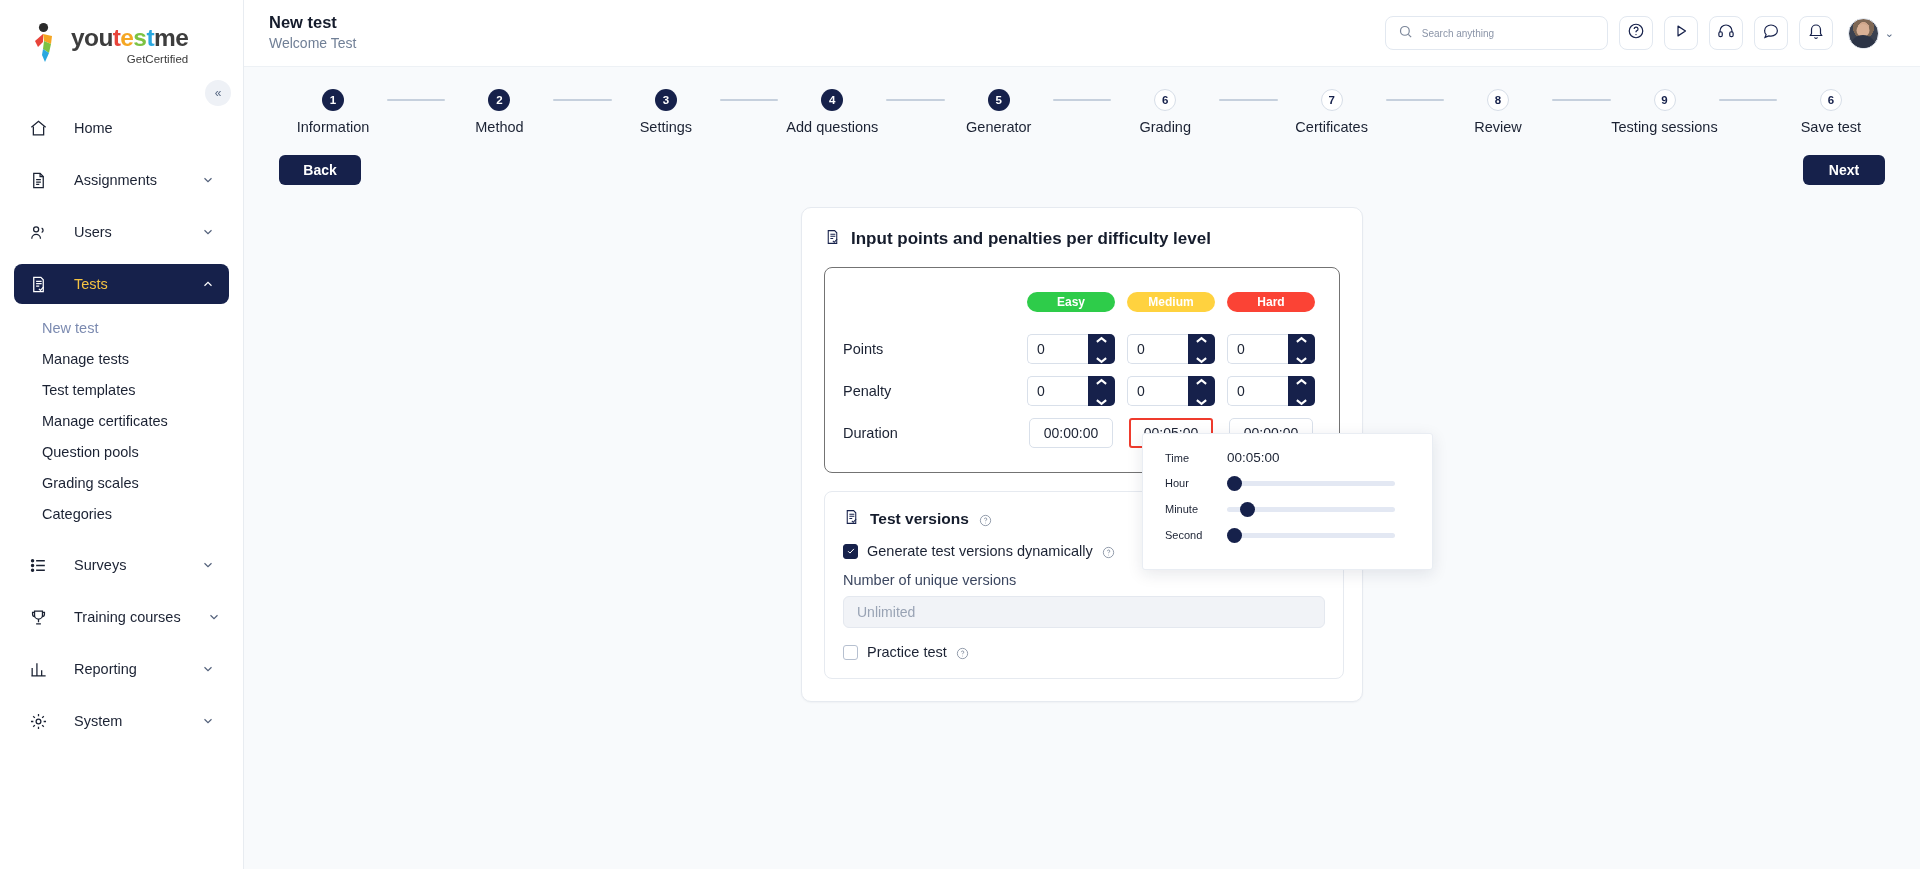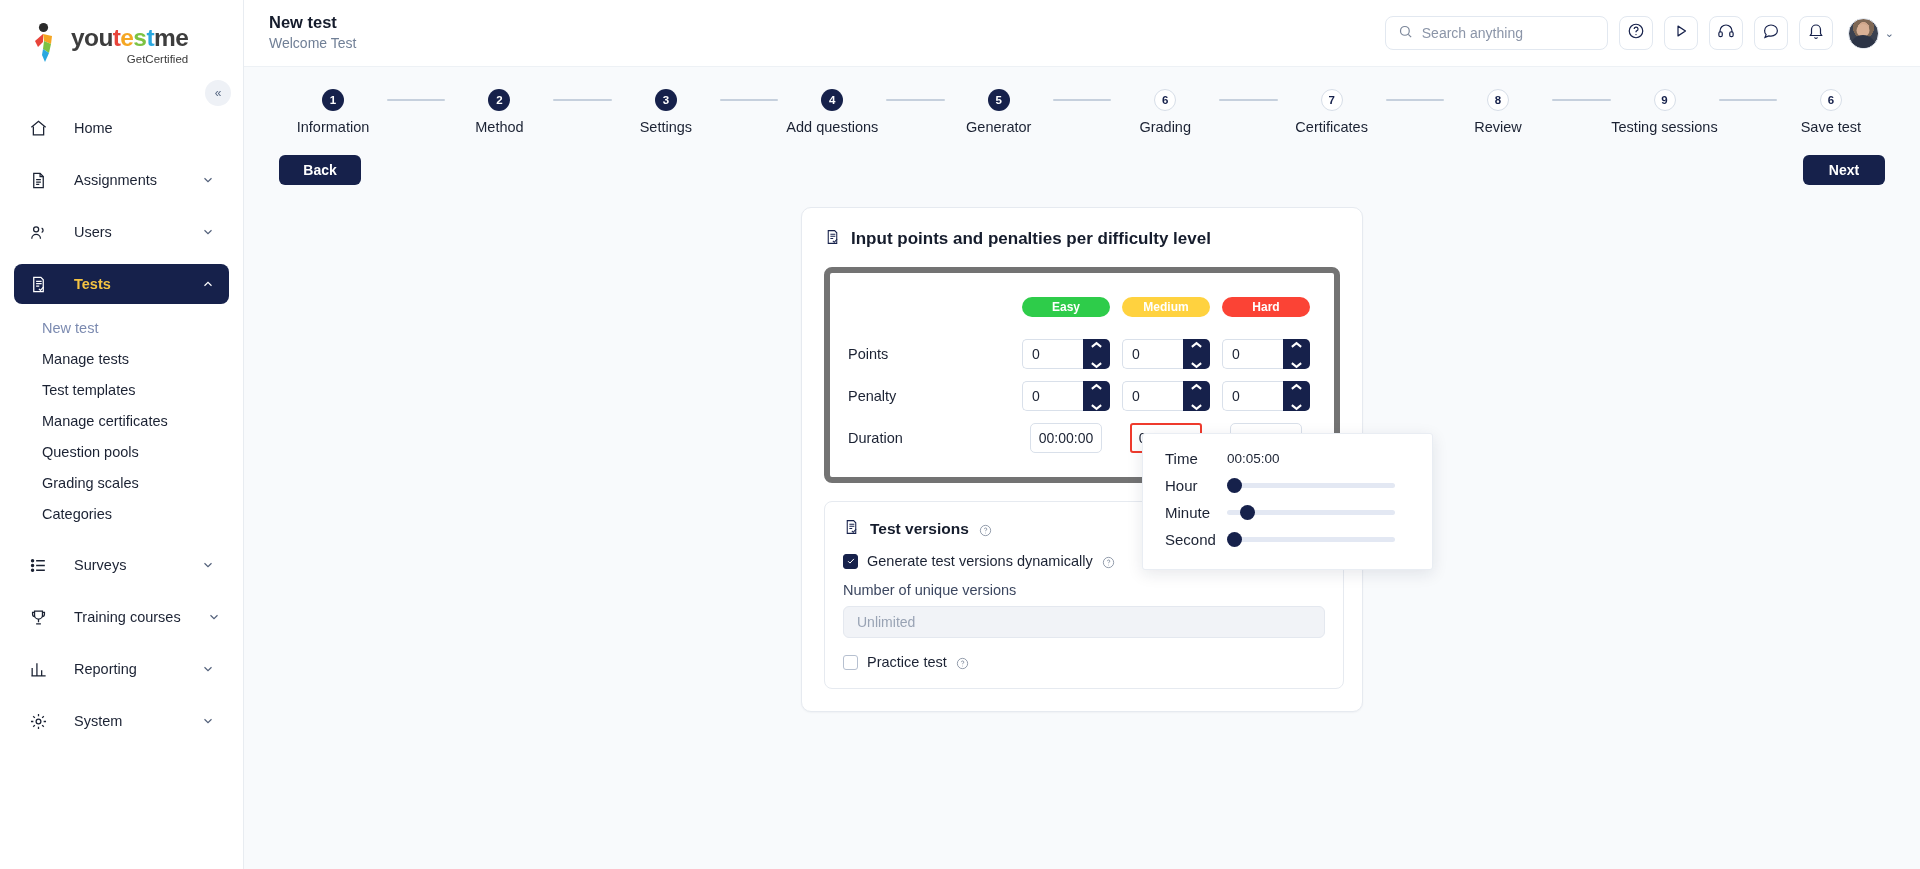--- a/index.html
+++ b/index.html
@@ -37,21 +37,21 @@
   .nav { margin-top: 30px; padding: 0 14px; }
   .nav-item {
     display: flex; align-items: center; gap: 26px;
     height: 40px; padding: 0 14px; margin-bottom: 12px;
     border-radius: 8px; cursor: pointer;
     color: #1b2233; font-size: 14.5px;
   }
   .nav-item .chev { margin-left: auto; color: #52607a; display:flex; }
   .nav-item.active { background: #16214b; color: #ffffff; }
   .nav-item.active .ico svg { stroke: #ffffff; }
-  .nav-item.active .nav-label { color: #f5c342; font-weight: 700; }
+  .nav-item.active .nav-label { color: #f5c342; font-weight: 400; }
   .nav-item.active .chev { color: #ffffff; }
   .nav-item.gold .nav-label { color: #9a8236; }
   .ico { width: 20px; height: 20px; display: flex; align-items: center; justify-content: center; flex: none; }
   .ico svg { width: 19px; height: 19px; stroke: #1b2233; fill: none; stroke-width: 1.6; }
   .nav-label { white-space: nowrap; }
 
   .subnav { padding: 0 14px; margin-top: -4px; }
   .sub-item {
     height: 31px; display: flex; align-items: center;
     padding-left: 28px; font-size: 14.5px; color: #1b2233;
@@ -70,21 +70,21 @@
   .page-title { font-size: 16.5px; font-weight: 700; color: #151c2c; line-height: 1.25; }
   .page-sub { font-size: 14px; color: #707f96; line-height: 1.5; }
   .topbar-right { margin-left: auto; display: flex; align-items: center; gap: 11px; }
 
   .search-box {
     width: 223px; height: 34px; border: 1px solid #e2e8f0; border-radius: 8px;
     display: flex; align-items: center; gap: 9px; padding: 0 12px; background: #fff;
   }
   .search-box svg { width: 15px; height: 15px; stroke: #7b8699; fill: none; stroke-width: 1.9; }
   .search-input {
-    border: none; outline: none; font-size: 14px; color: #ec4899;
+    border: none; outline: none; font-size: 10px; color: #ec4899;
     font-family: inherit; width: 100%; background: transparent;
   }
   .search-input::placeholder { color: #8b95a8; }
 
   .icon-btn {
     width: 34px; height: 34px; border: 1px solid #e2e8f0; border-radius: 8px;
     background: #fff; display: flex; align-items: center; justify-content: center; cursor: pointer;
   }
   .icon-btn svg { width: 18px; height: 18px; stroke: #16214b; fill: none; stroke-width: 1.6; }
   .avatar-wrap { display: flex; align-items: center; gap: 6px; cursor: pointer; margin-left: 4px; }
@@ -130,21 +130,21 @@
     width: 562px; background: #ffffff; border: 1px solid #e6eaf0;
     border-radius: 10px; padding: 20px 22px 22px 22px;
     box-shadow: 0 1px 2px rgba(20,30,60,0.04);
   }
   .card-title-row { display: flex; align-items: center; gap: 10px; margin-bottom: 17px; }
   .card-title { font-size: 17px; font-weight: 700; color: #151c2c; }
   .doc-icon svg { width: 17px; height: 18px; stroke: #16214b; fill:none; stroke-width:1.5; }
   .help-ico { width: 13px; height: 13px; flex: none; }
   .help-ico svg { width: 13px; height: 13px; stroke: #7b8699; fill: none; stroke-width: 1.5; }
 
-  .inner-box { border: 6px solid #737373; border-radius: 8px; padding: 14px 18px 18px 18px; }
+  .inner-box { border: 1px solid #737373; border-radius: 8px; padding: 14px 18px 18px 18px; }
 
   .grid-tbl { width: 100%; border-collapse: separate; border-spacing: 0; }
   .grid-tbl td { padding: 0; vertical-align: middle; }
   .row-label { font-size: 14.5px; color: #1b2233; width: 180px; padding-right: 10px !important; }
   .cell { padding: 6px 6px !important; }
   .badge {
     display: block; width: 88px; height: 20px; line-height: 20px;
     border-radius: 11px; text-align: center; color: #ffffff;
     font-size: 12px; font-weight: 700; margin: 4px auto 10px auto;
   }
@@ -156,21 +156,21 @@
     padding: 0 9px; outline: none; font-family: inherit; min-width: 0; background:#fff;
   }
   .spinner-btns {
     width: 27px; background: #16214b; border-radius: 0 5px 5px 0;
     display: flex; flex-direction: column; align-items: center; justify-content: center;
     gap: 2px; cursor: pointer;
   }
   .spinner-btns svg { width: 13px; height: 8px; stroke: #fff; fill: none; stroke-width: 2.2; }
 
   .time-input {
-    width: 72px; height: 30px; border: 1px solid #d9e0ea; border-radius: 5px;
+    width: 84px; height: 30px; border: 1px solid #d9e0ea; border-radius: 5px;
     font-size: 14px; color: #1b2233; text-align: center; outline: none;
     font-family: inherit; margin: 0 auto; display: block; background: #fff;
   }
   .time-input.error { border: 2px solid #ef3b2d; border-radius: 3px; }
 
   
   .versions-card {
     width: 520px; margin: 18px auto 0 auto; background: #ffffff;
     border: 1px solid #e6eaf0; border-radius: 8px; padding: 16px 18px 18px 18px;
   }
@@ -192,21 +192,21 @@
   .disabled-input::placeholder { color: #99a3b4; }
 
   
   .timepicker {
     position: absolute; left: 898px; top: 366px; width: 291px; height: 137px;
     background: #ffffff; border: 1px solid #e9edf3; border-radius: 3px;
     box-shadow: 0 4px 16px rgba(20,30,60,0.10);
     padding: 16px 22px 0 22px; z-index: 30;
   }
   .tp-row { display: flex; align-items: center; margin-bottom: 10px; }
-  .tp-label { width: 62px; font-size: 15px; color: #1b2233; flex: none; }
+  .tp-label { width: 62px; font-size: 11px; color: #1b2233; flex: none; }
   .tp-value { font-size: 13.5px; color: #1b2233; }
   .tp-slider { position: relative; width: 168px; height: 16px; display: flex; align-items: center; }
   .tp-track { position: absolute; left: 0; right: 0; height: 5px; background: #e3e8f3; border-radius: 3px; }
   .tp-thumb {
     position: absolute; width: 15px; height: 15px; border-radius: 50%;
     background: #16214b; cursor: pointer;
   }
 </style>
 </head>
 <body>

